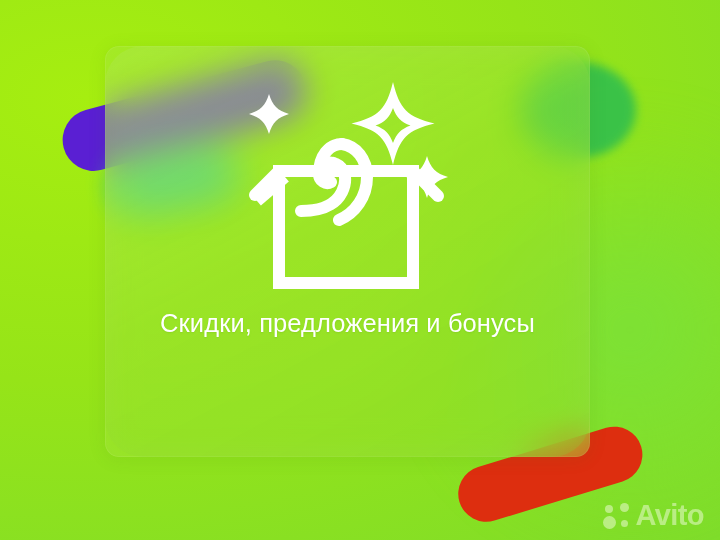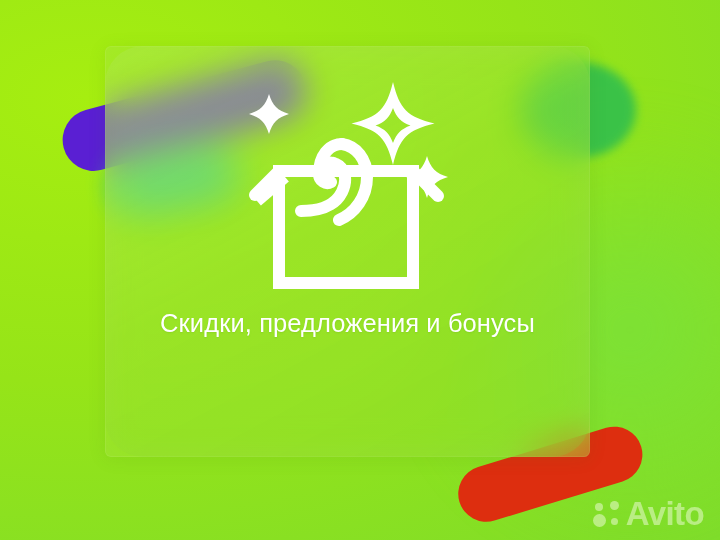--- a/index.html
+++ b/index.html
@@ -93,21 +93,21 @@
     transform-origin: 90% 50%;
   }
 
   
   .card {
     position: absolute;
     left: 105px;
     top: 46px;
     width: 485px;
     height: 411px;
-    border-radius: 6px;
+    border-radius: 14px;
     background: rgba(170, 226, 80, 0.40);
     backdrop-filter: blur(16px) saturate(118%);
     -webkit-backdrop-filter: blur(16px) saturate(118%);
     box-shadow:
       0 2px 18px rgba(60, 120, 10, .10),
       inset 0 0 0 1px rgba(255,255,255,.07);
     overflow: hidden;
   }
   
   .card::before {
@@ -174,21 +174,21 @@
     display: block;
     border-radius: 50%;
     background: #E9FBCF;
   }
   .wm-dots i.d1 { width: 13px; height: 13px; left: 0;   bottom: 0; }
   .wm-dots i.d2 { width: 8px;  height: 8px;  left: 2px; top: 2px; }
   .wm-dots i.d3 { width: 9px;  height: 9px;  right: 0;  top: 0; }
   .wm-dots i.d4 { width: 7px;  height: 7px;  right: 1px;bottom: 2px; }
   .wm-text {
     color: #E9FBCF;
-    font-size: 33px;
+    font-size: 29px;
     font-weight: 700;
     letter-spacing: -0.6px;
     line-height: 1;
   }
 </style>
 </head>
 <body>
 
 <div id="stage">
 

